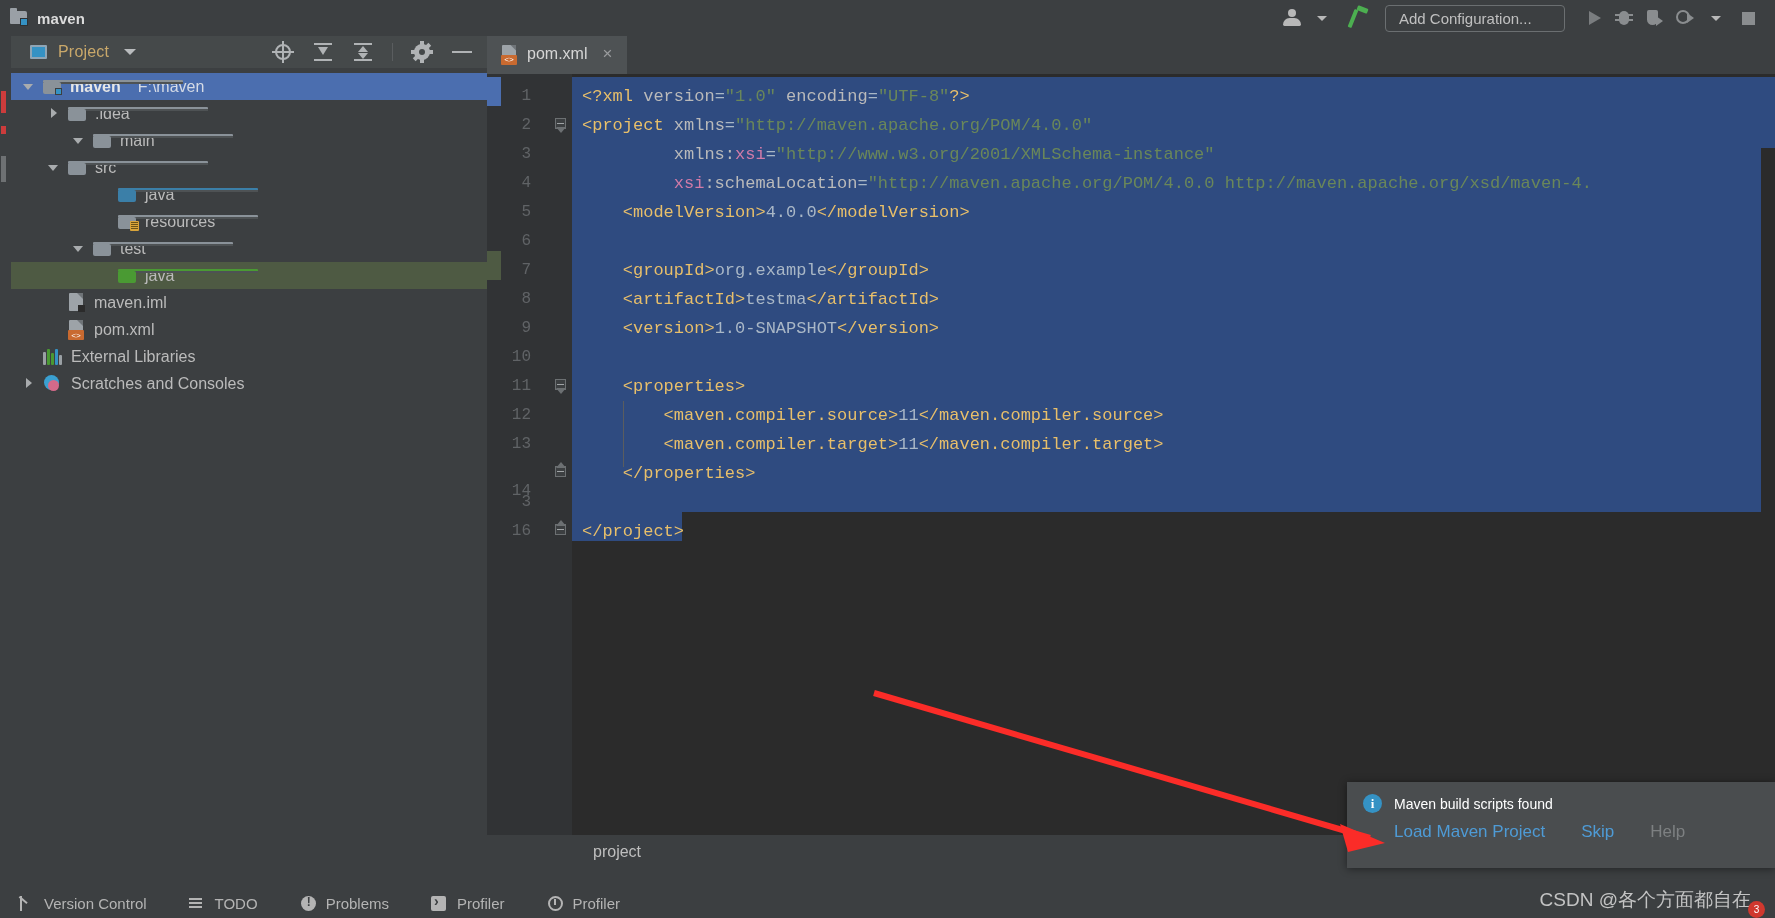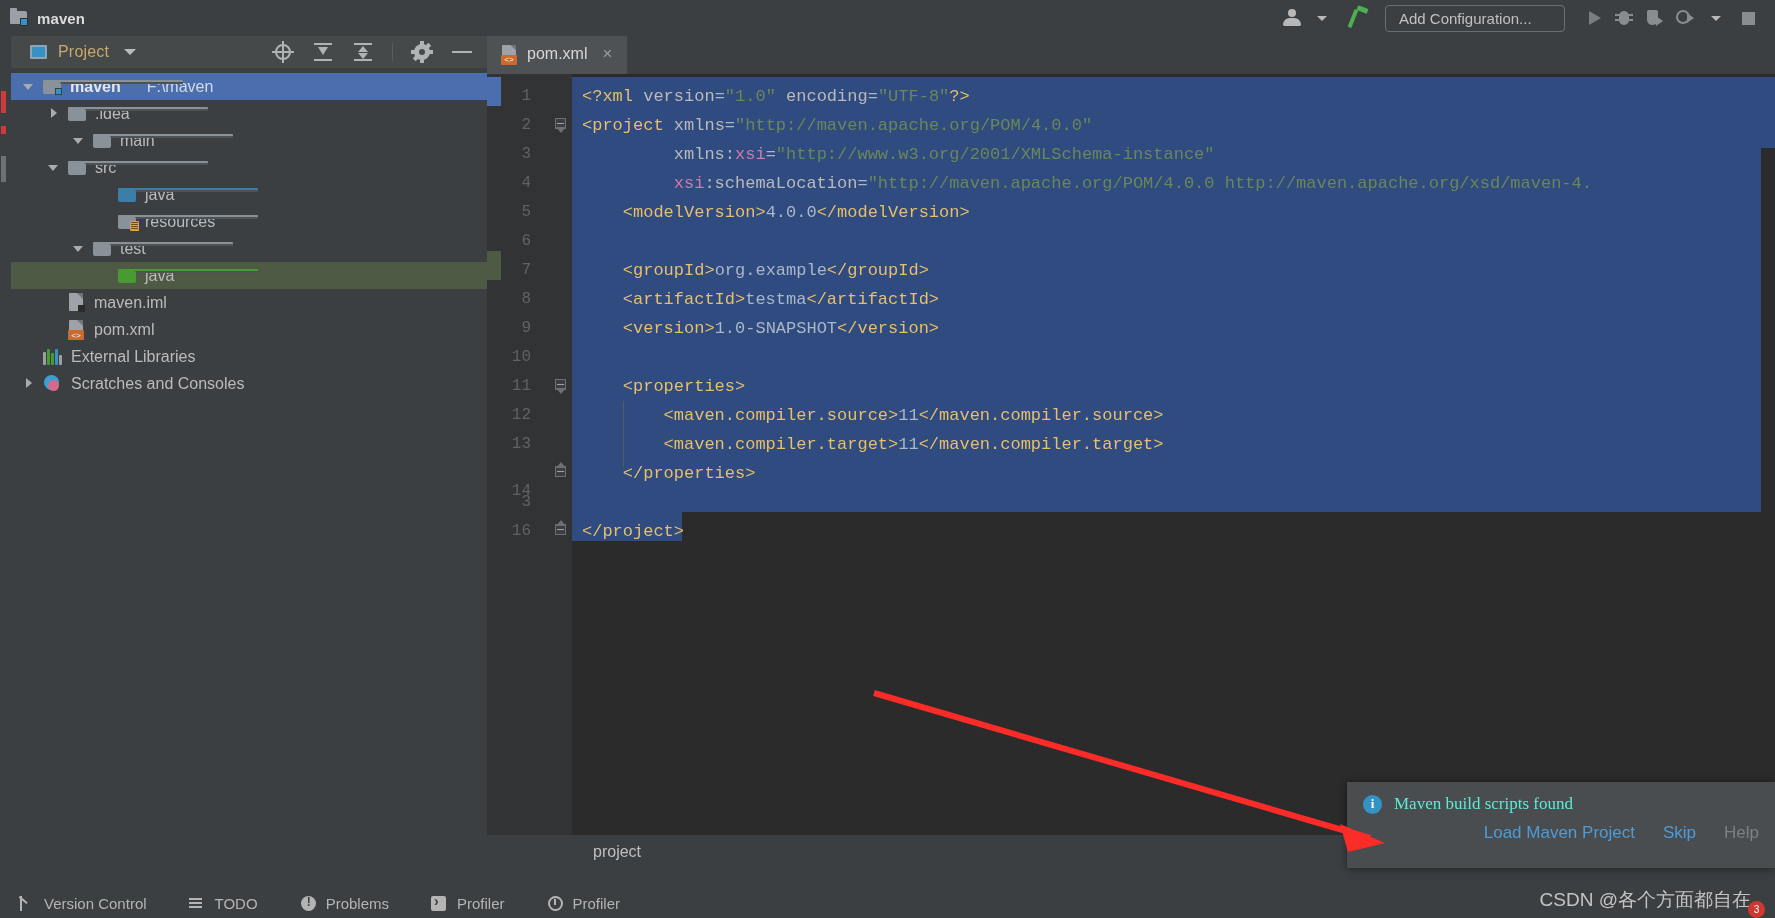--- a/index.html
+++ b/index.html
@@ -171,21 +171,21 @@
   .libi i:nth-child(1) { left: 0px; height: 13px; background: #9aa0a4; }
   .libi i:nth-child(2) { left: 4px; height: 16px; background: #4a9a33; }
   .libi i:nth-child(3) { left: 8px; height: 12px; background: #4a9a33; }
   .libi i:nth-child(4) { left: 12px; height: 16px; background: #3592c4; }
   .libi i:nth-child(5) { left: 16px; height: 10px; background: #9aa0a4; }
   .scratchi { width: 19px; height: 19px; position: relative; flex: 0 0 auto; }
   .scratchi .c1 { position: absolute; left: 1px; top: 1px; width: 15px; height: 15px; border-radius: 50%; background: #3aa0d1; }
   .scratchi .c2 { position: absolute; left: 5px; top: 6px; width: 11px; height: 11px; border-radius: 50%; background: #d46a8a; }
   .node-label { margin-left: 9px; }
   .node-label.bold { font-weight: bold; color: #e6e6e6; }
-  .node-path { margin-left: 26px; color: #a9aaab; }
+  .node-path { margin-left: 17px; color: #a9aaab; }
   .tree-row.selected .node-path { color: #d5dbe6; }
 
   
   .editor-area {
     position: absolute; left: 487px; top: 36px; width: 1288px; height: 832px; background: #2b2b2b;
   }
   .tabbar { height: 38px; background: #3c3f41; display: flex; align-items: flex-end; }
   .tab {
     height: 38px; background: #4e5254; display: flex; align-items: center; gap: 9px;
     padding: 0 12px 0 14px; border-bottom: 2px solid #4e5254; min-width: 140px;
@@ -253,22 +253,22 @@
     position: absolute; right: 0px; top: 782px; width: 428px; height: 86px;
     background: #4a4d4f; box-shadow: 0 1px 8px rgba(0,0,0,.45);
     padding: 12px 16px 0 16px;
   }
   .notif-row1 { display: flex; align-items: center; gap: 12px; }
   .info-icon {
     width: 19px; height: 19px; border-radius: 50%; background: #3592c4; color: #fff;
     font-size: 13px; font-weight: bold; display: flex; align-items: center; justify-content: center;
     font-family: "Liberation Serif", serif;
   }
-  .notif-title { color: #5eead4; font-size: 17px; font-family: Liberation Serif, serif; }
-  .notif-row2 { display: flex; align-items: center; gap: 28px; padding-left: 31px; margin-top: 9px; justify-content: flex-end; }
+  .notif-title { color: #ffffff; font-size: 14px; }
+  .notif-row2 { display: flex; align-items: center; gap: 36px; padding-left: 31px; margin-top: 9px; }
   .link { color: #4e9bd6; font-size: 17px; }
   .link.disabled { color: #7d8082; }
 
   
   .arrow-svg { position: absolute; left: 0; top: 0; width: 1775px; height: 918px; pointer-events: none; }
 
   
   .bottombar {
     position: absolute; left: 0; bottom: 0; width: 1775px; height: 30px; background: #3c3f41;
     display: flex; align-items: center; padding-left: 18px; gap: 42px;

